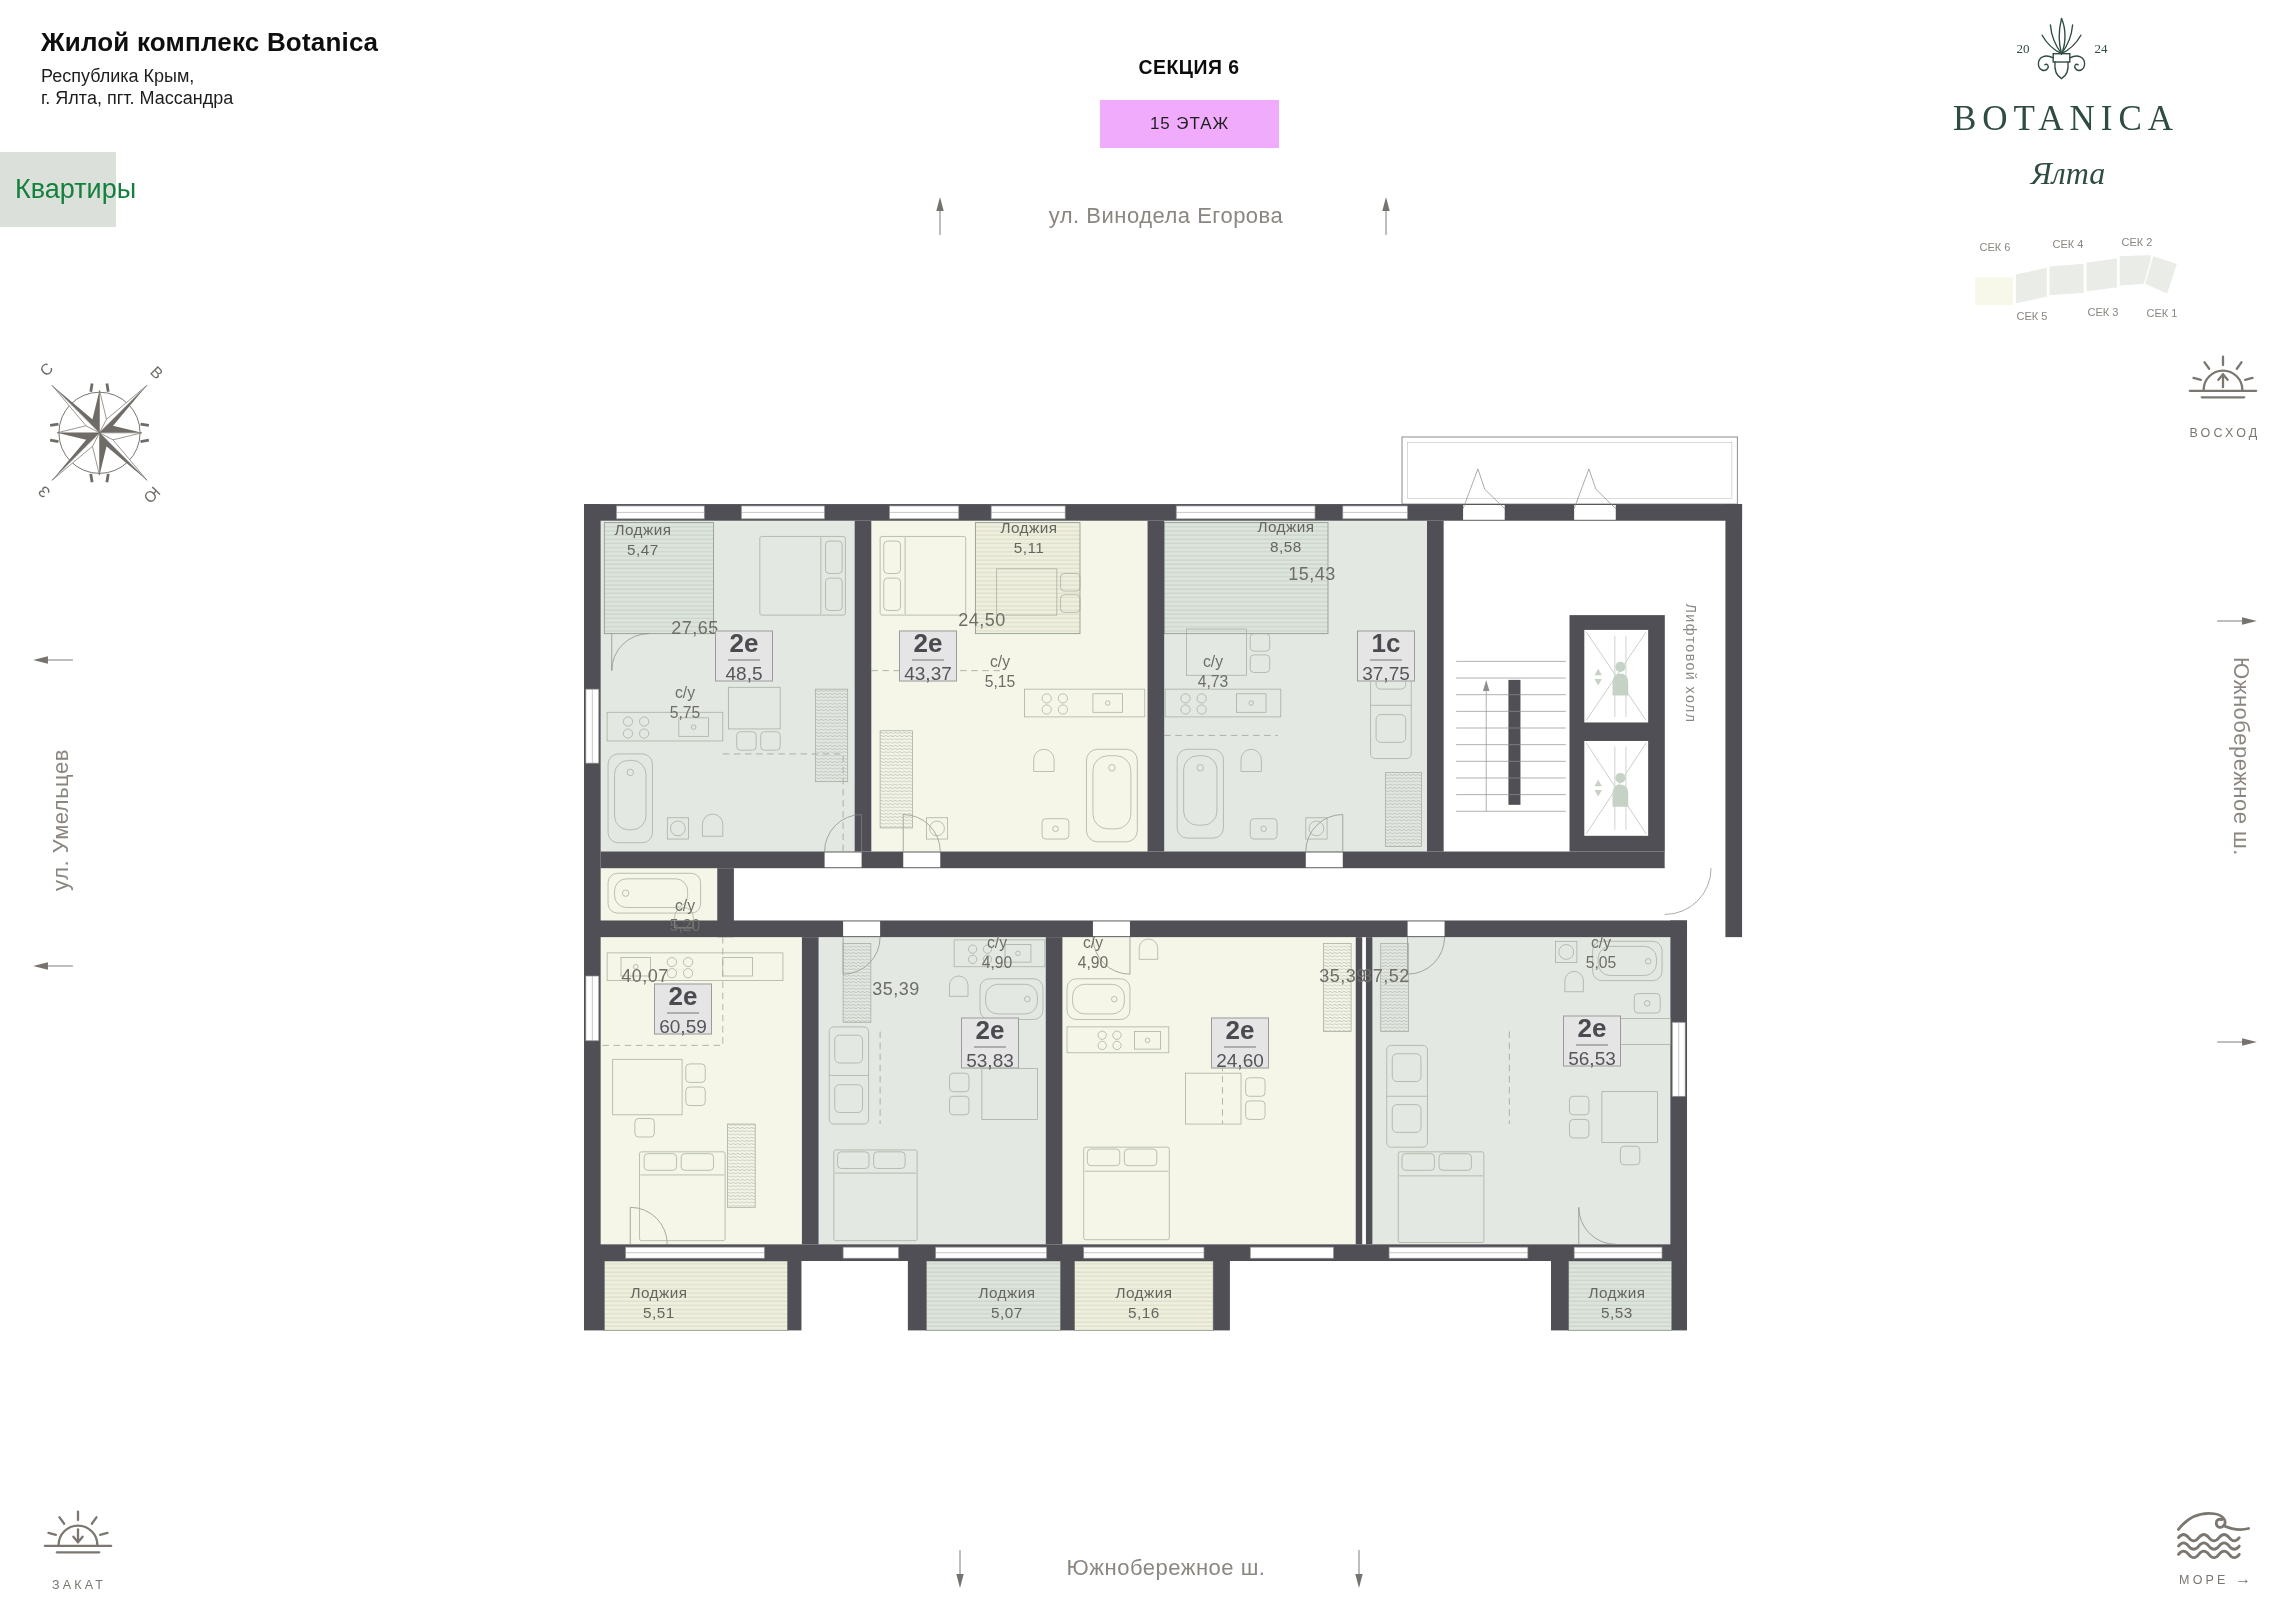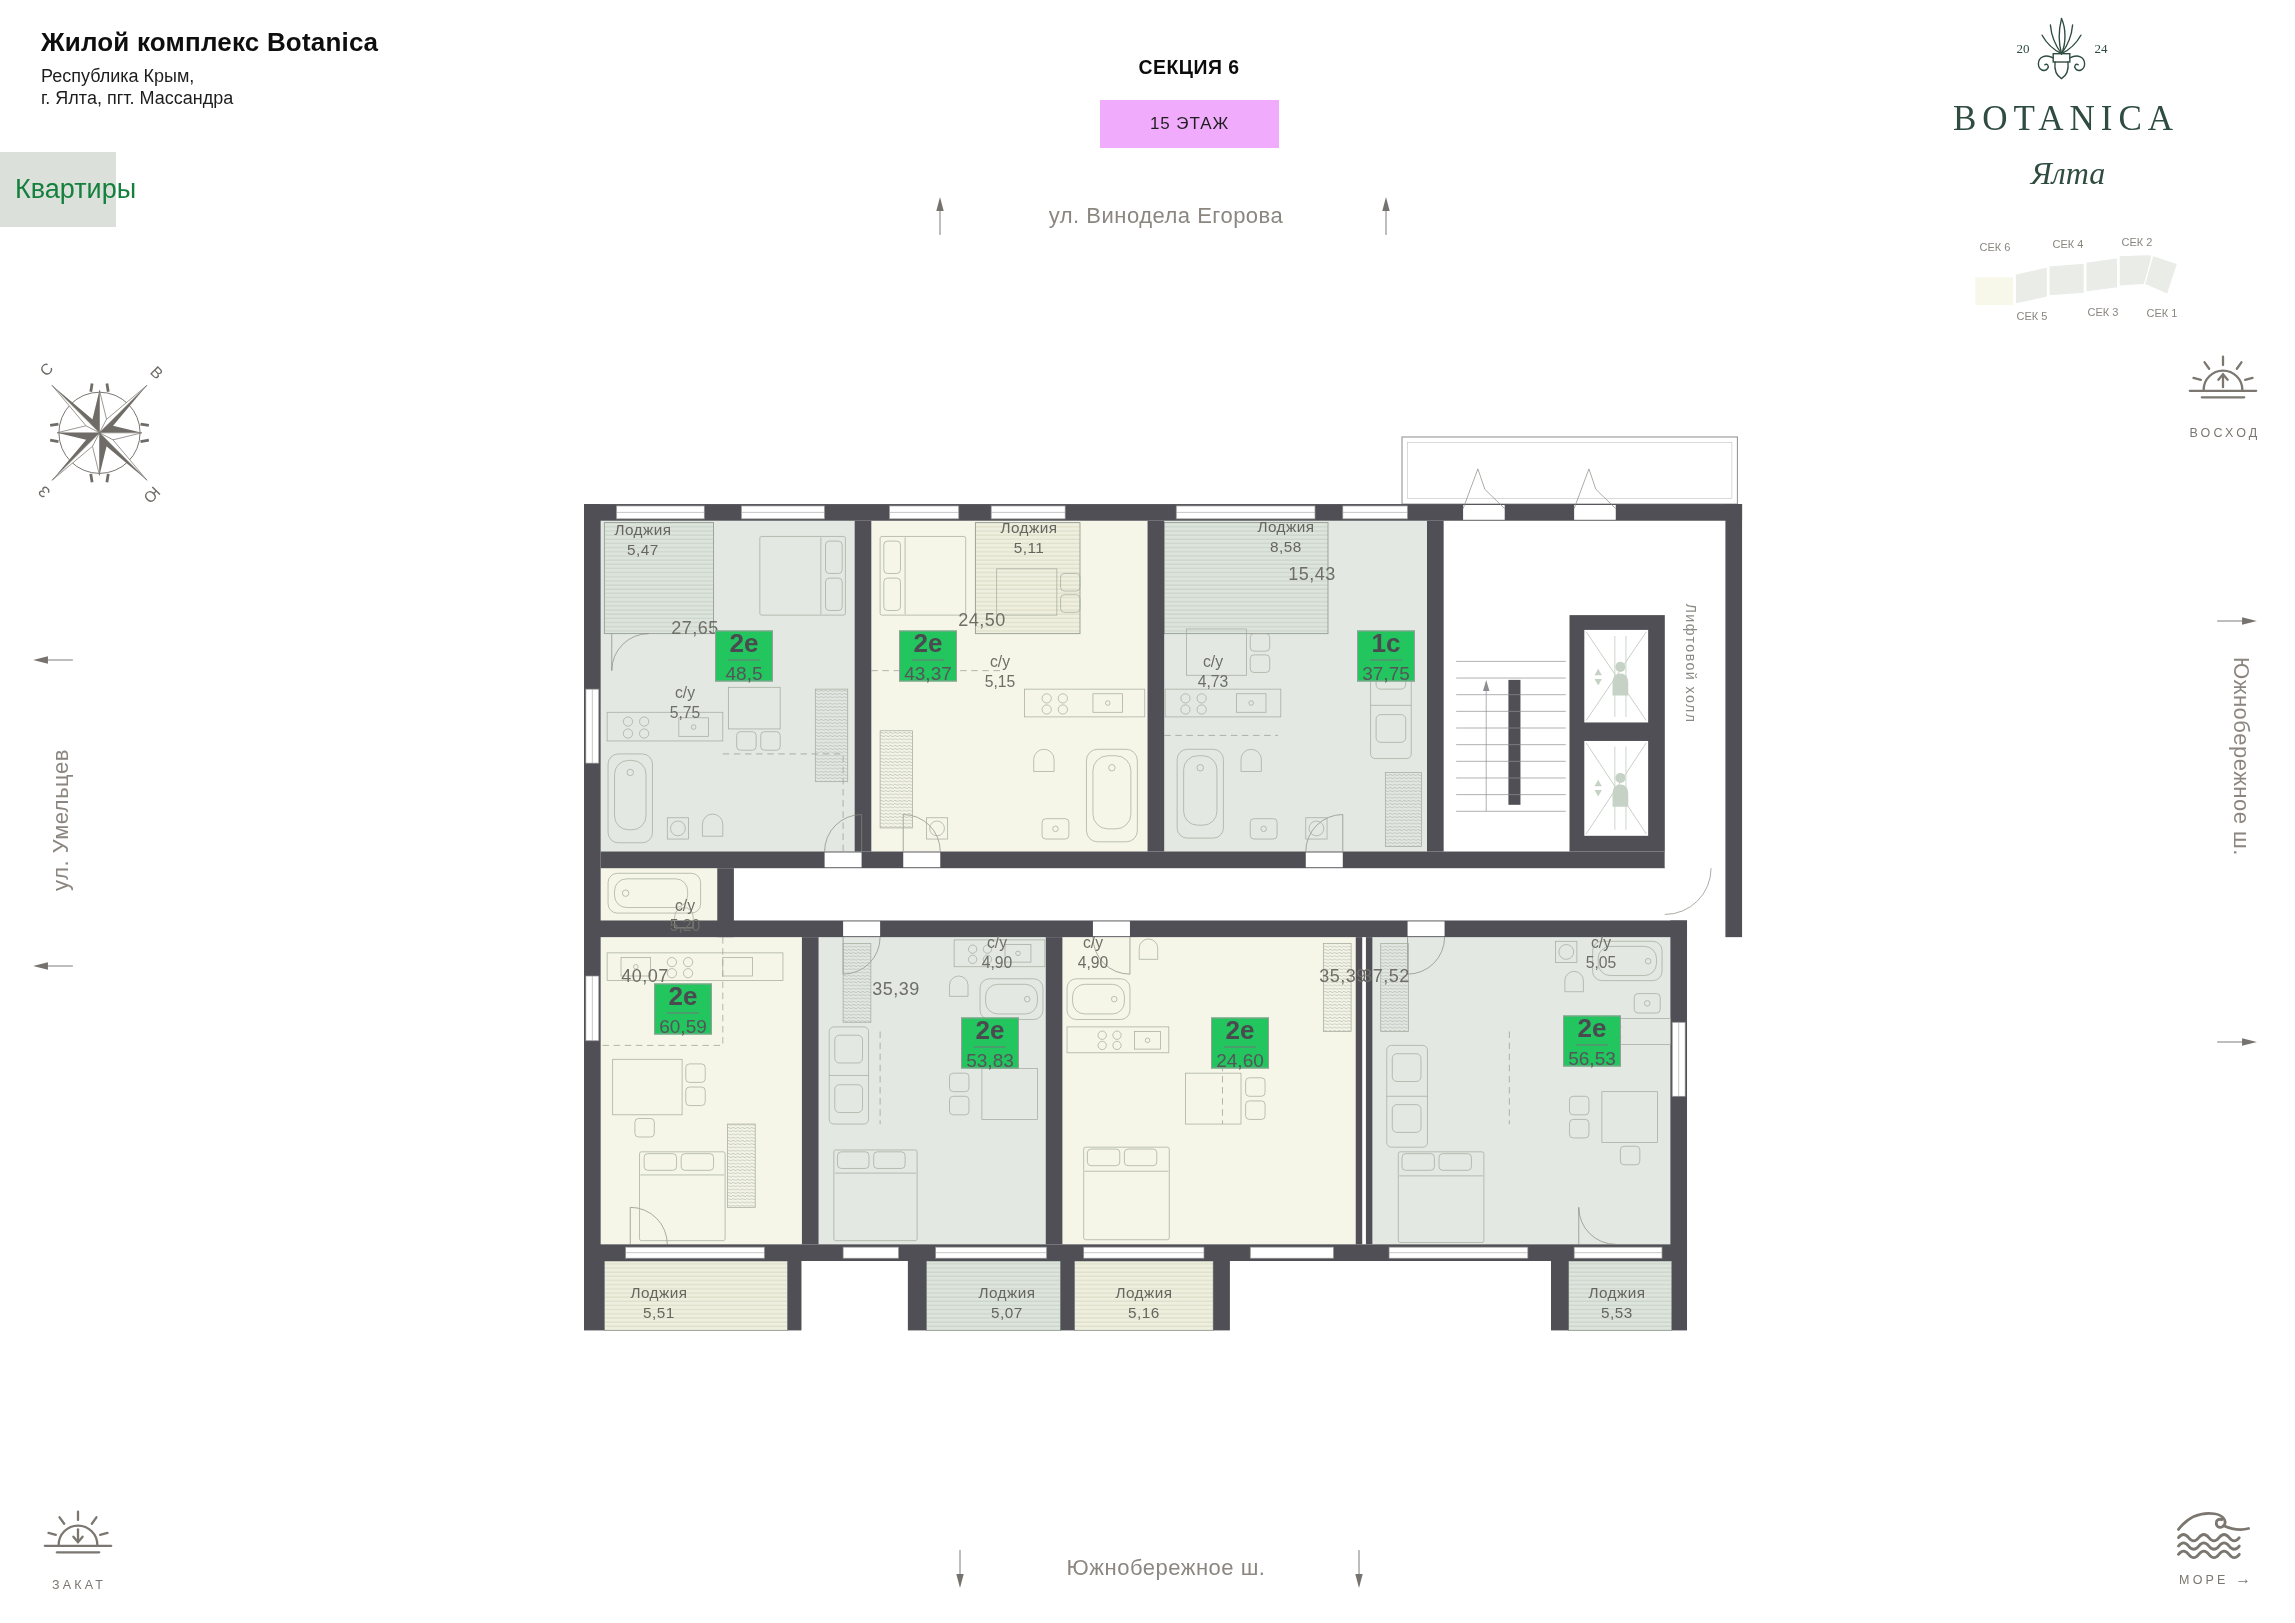--- a/index.html
+++ b/index.html
@@ -25,21 +25,21 @@
   .yearnum{font-family:"Liberation Serif", serif;font-size:13px;color:#2f4c40;}
   .seclbl{font-size:11px;color:#8a867f;white-space:nowrap;}
   
   .capt{font-size:12.5px;color:#7b7770;letter-spacing:3.2px;white-space:nowrap;}
   
   .num{font-size:18px;color:#6e6e67;letter-spacing:0.5px;white-space:nowrap;transform:translate(-50%,-50%);}
   .sulbl{display:flex;flex-direction:column;align-items:center;transform:translate(-50%,-50%);
          font-size:15.7px;color:#6e6e67;line-height:1.3;}
   .loglbl{display:flex;flex-direction:column;align-items:center;transform:translate(-50%,-50%);
           font-size:15.3px;color:#66665f;line-height:1.3;letter-spacing:0.5px;}
-  .unitbox{width:56px;height:49px;background:#22c55e;border:0.9px solid #9b9b9b;
+  .unitbox{width:56px;height:49px;background:#e5e5e5;border:0.9px solid #9b9b9b;
            display:flex;flex-direction:column;align-items:center;justify-content:center;
            transform:translate(-50%,-50%);}
   .unitbox .ut{font-size:26px;font-weight:700;color:#4a4a50;line-height:1;}
   .unitbox .uline{width:32px;border-top:0.9px solid #77777c;margin:3.7px 0 2.8px 0;}
   .unitbox .ua{font-size:19px;color:#55555a;line-height:1;}
   .hall{writing-mode:vertical-lr;height:153px;font-size:14.3px;color:#8b8b85;letter-spacing:1.4px;
         transform:translate(-50%,-50%);text-align:center;}
 </style>
 </head>
 <body>

